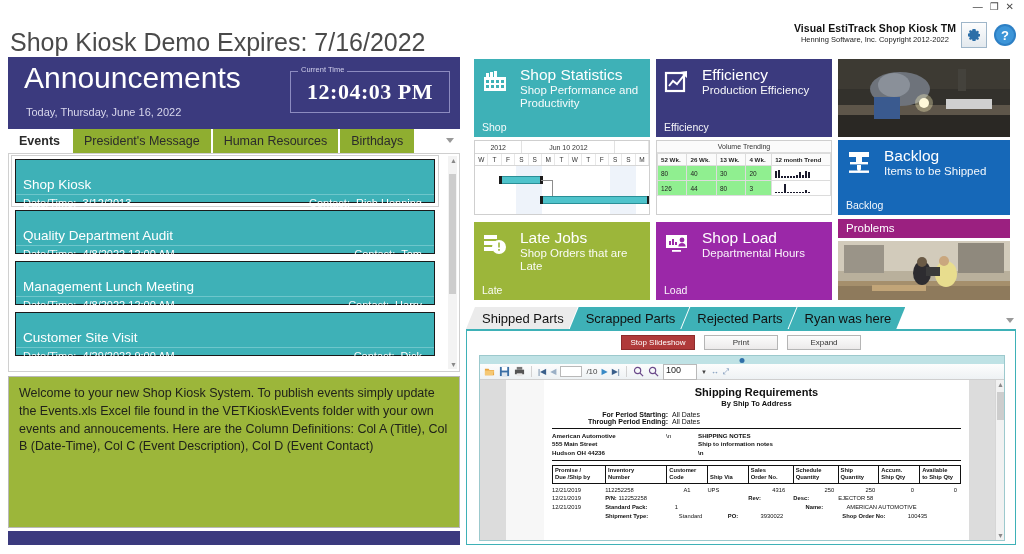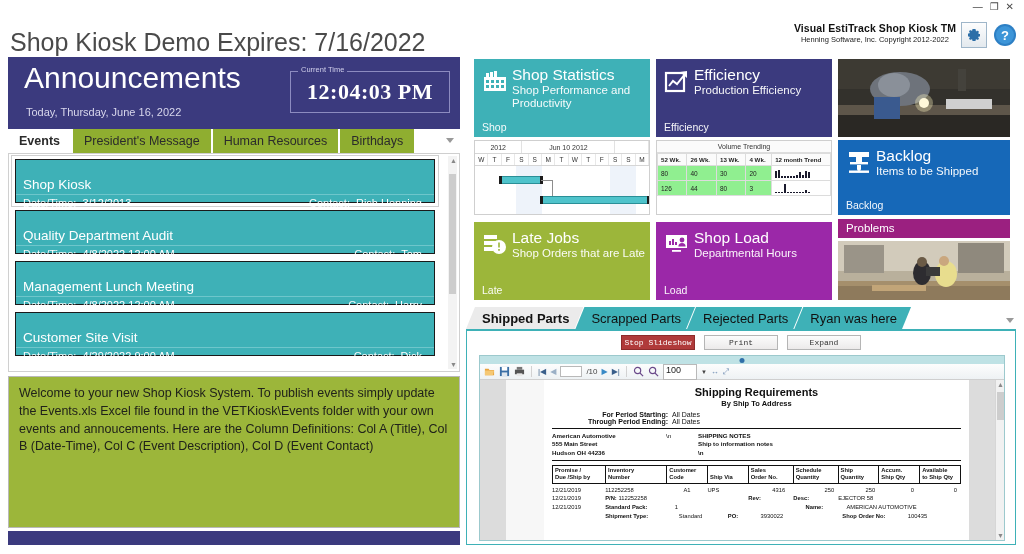--- a/index.html
+++ b/index.html
@@ -109,21 +109,21 @@
   }
   .left-footer { height: 14px; background: #3b3a7e; margin-top: 3px; }
 
   
   .right-panel { position: absolute; left: 466px; top: 52px; width: 550px; height: 492px; }
 
   .tile-grid { position: relative; height: 253px; }
   .tile {
     position: absolute; color: #fff; overflow: hidden;
   }
-  .tile-head { display: flex; padding: 8px 0 0 8px; gap: 4px; }
+  .tile-head { display: flex; padding: 8px 0 0 8px; gap: 12px; }
   .tile-ico { flex: 0 0 auto; margin-top: 2px; }
   .tile-name { font-size: 15.5px; font-weight: 300; line-height: 1.05; }
   .tile-sub { font-size: 11.5px; font-weight: 300; opacity: .95; margin-top: 1px; line-height: 1.15; }
   .tile-foot { position: absolute; left: 8px; bottom: 4px; font-size: 10.5px; opacity: .95; }
 
   .mini-panel { position: absolute; background: #fff; border: 1px solid #cfcfcf; overflow: hidden; }
 
   
   .gantt-hdr { display: flex; height: 13px; font-size: 7px; color: #333; border-bottom: 1px solid #d6d6d6; }
   .gantt-hdr .cell { display: flex; align-items: center; justify-content: center; border-right: 1px solid #e2e2e2; }
@@ -150,37 +150,36 @@
   .photo { position: absolute; background: #2b2b2b; overflow: hidden; }
 
   
   .doc-tabs { position: relative; display: flex; align-items: flex-end; height: 22px; margin-top: 2px; }
   .doc-tab {
     position: relative; height: 22px; padding: 0 14px 0 16px;
     display: flex; align-items: center; font-size: 13px; color: #111;
     background: #3eb1b7; margin-right: -8px; cursor: pointer;
     clip-path: polygon(9px 0, 100% 0, calc(100% - 9px) 100%, 0 100%);
   }
-  .doc-tab.active { background: #ebebeb; font-weight: bold; z-index: 3; }
+  .doc-tab.active { background: #ebebeb; font-weight: normal; z-index: 3; }
   .doc-tabs-overflow {
     position: absolute; right: 2px; bottom: 6px;
     width: 0; height: 0; border-left: 4px solid transparent;
     border-right: 4px solid transparent; border-top: 5px solid #999;
   }
 
   .doc-area {
     position: relative; border: 1px solid #3eb1b7; border-top: 2px solid #3eb1b7;
     background: #fff; height: 216px; padding-top: 4px;
   }
   .doc-btns { display: flex; gap: 9px; justify-content: center; }
   .btn {
     font-size: 8px; padding: 2px 0; width: 74px; text-align: center;
     border: 1px solid #b5b5b5; background: linear-gradient(#fcfcfc,#eceaea); color: #333;
     cursor: pointer;
-    font-family: Liberation Mono, monospace;
   }
   .btn.stop { background: #b03a3a; border-color: #8d2b2b; color: #fff; }
 
   .viewer { margin: 5px 10px 0 12px; border: 1px solid #9cc9cd; }
   .viewer-grip {
     height: 8px; background: #bfe2e5; position: relative;
   }
   .viewer-grip i {
     position: absolute; left: 50%; top: 2px; width: 5px; height: 5px;
     border-radius: 50%; background: #2f6fa8; transform: translateX(-50%);

